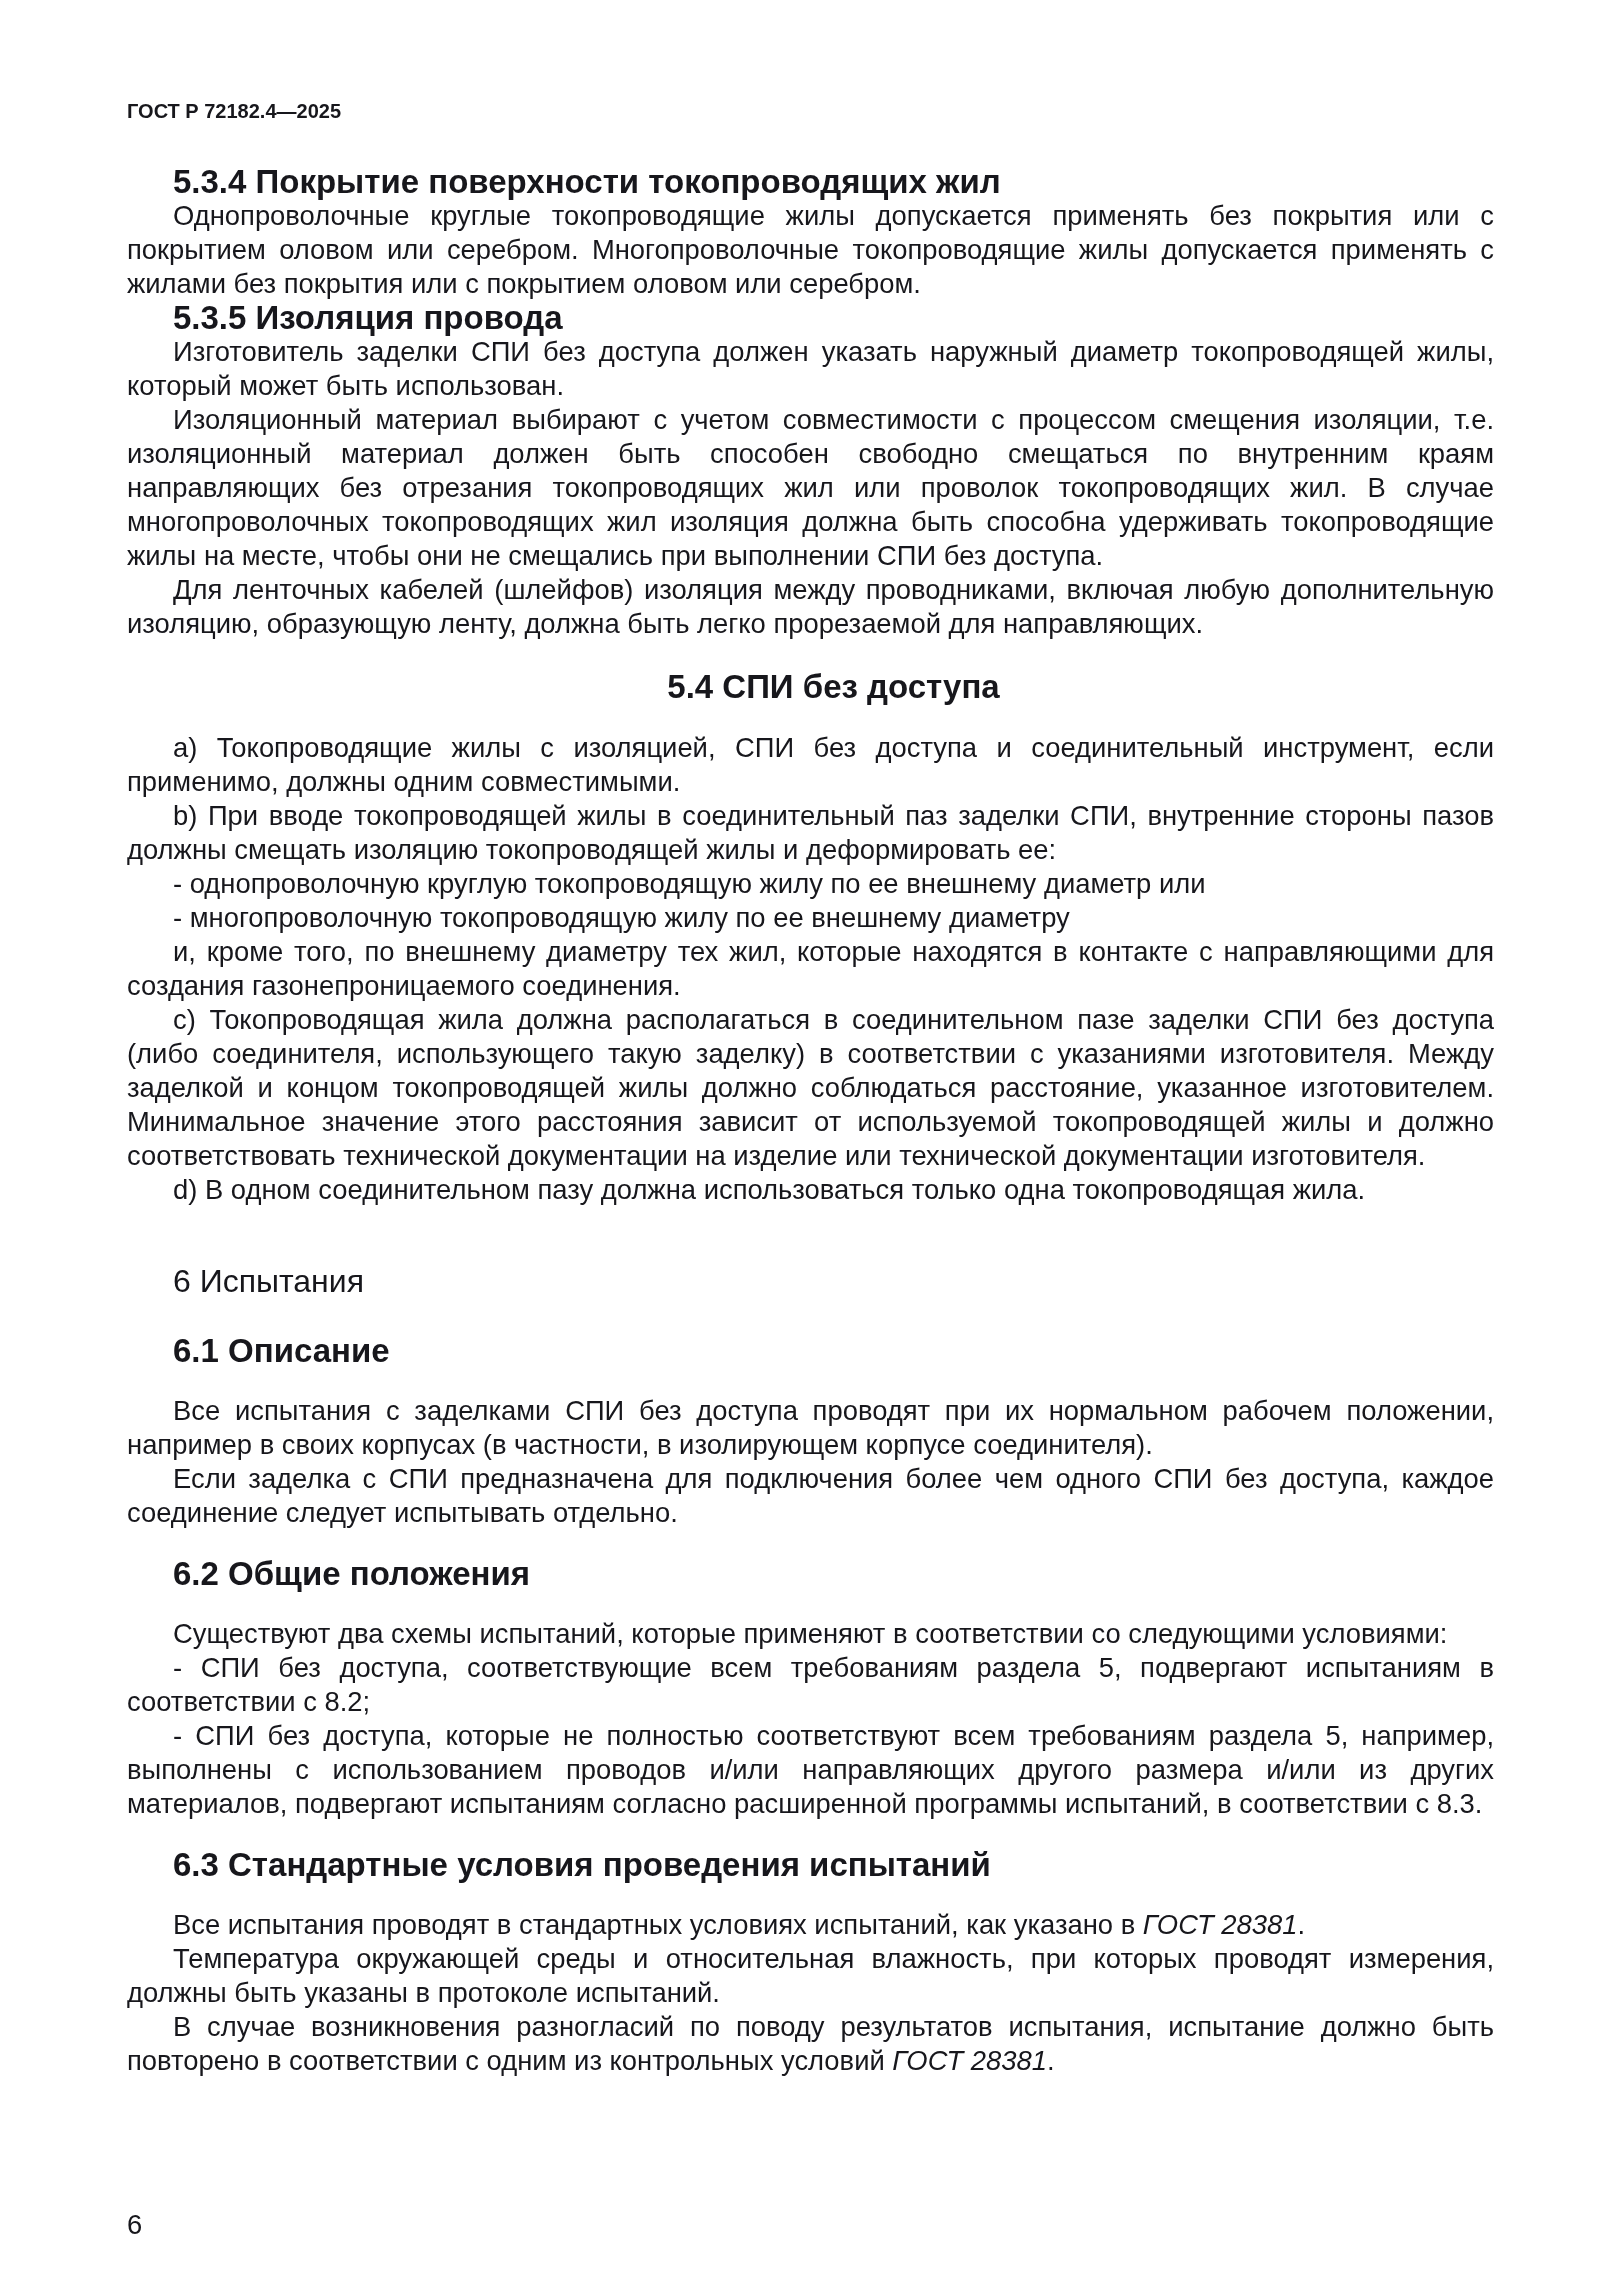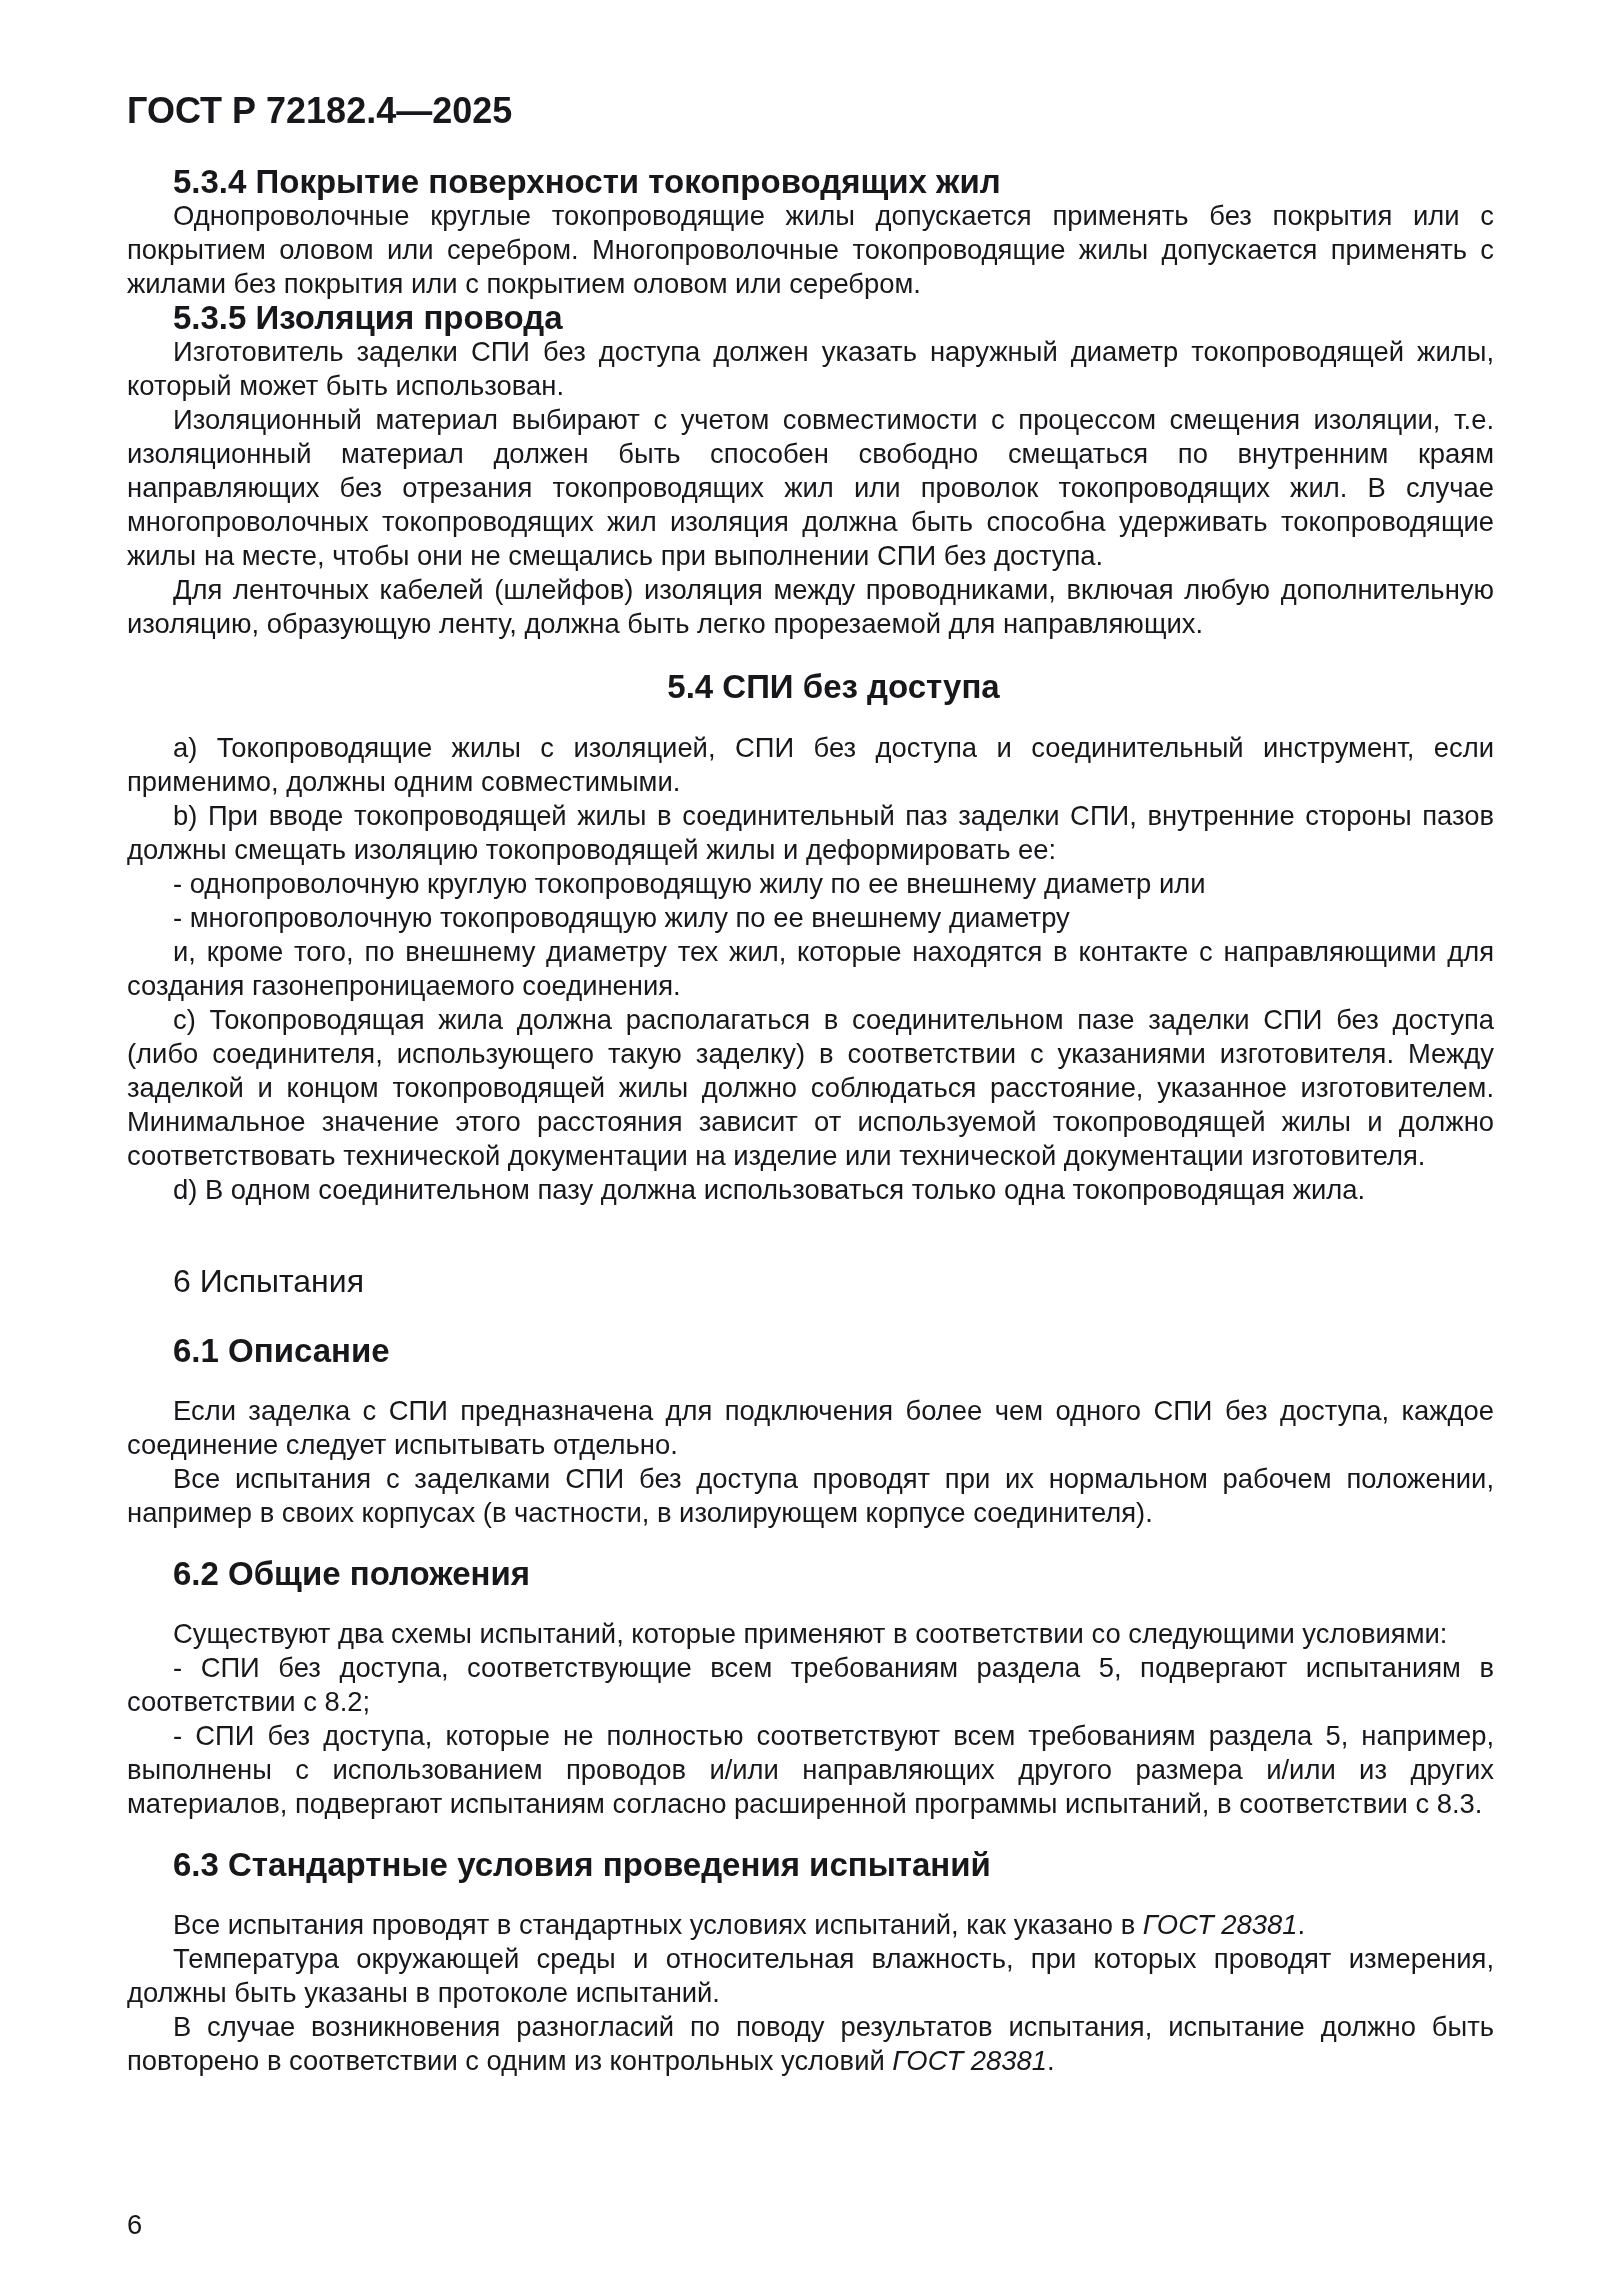--- a/index.html
+++ b/index.html
@@ -15,21 +15,21 @@
     background: #ffffff;
     box-sizing: border-box;
     padding: 94px 127px 0 127px;
     font-family: "Liberation Sans", "DejaVu Sans", sans-serif;
     color: #17171c;
     font-size: 27.4px;
     line-height: 34px;
   }
   .doc-header {
     font-weight: bold;
-    font-size: 36px;
+    font-size: 20px;
     margin: 0 0 37px 0;
   }
   .para {
     margin: 0;
     text-align: justify;
     text-indent: 46px;
   }
   .h-sub {
     margin: 0;
     font-size: 33px;
@@ -80,22 +80,22 @@
   <p class="para">b) При вводе токопроводящей жилы в соединительный паз заделки СПИ, внутренние стороны пазов должны смещать изоляцию токопроводящей жилы и деформировать ее:</p>
   <p class="para">- однопроволочную круглую токопроводящую жилу по ее внешнему диаметр или</p>
   <p class="para">- многопроволочную токопроводящую жилу по ее внешнему диаметру</p>
   <p class="para">и, кроме того, по внешнему диаметру тех жил, которые находятся в контакте с направляющими для создания газонепроницаемого соединения.</p>
   <p class="para">c) Токопроводящая жила должна располагаться в соединительном пазе заделки СПИ без доступа (либо соединителя, использующего такую заделку) в соответствии с указаниями изготовителя. Между заделкой и концом токопроводящей жилы должно соблюдаться расстояние, указанное изготовителем. Минимальное значение этого расстояния зависит от используемой токопроводящей жилы и должно соответствовать технической документации на изделие или технической документации изготовителя.</p>
   <p class="para">d) В одном соединительном пазу должна использоваться только одна токопроводящая жила.</p>
 
   <h1 class="h-chapter">6 Испытания</h1>
 
   <h3 class="h-sub h-sub2">6.1 Описание</h3>
+  <p class="para">Все испытания с заделками СПИ без доступа проводят при их нормальном рабочем положении, например в своих корпусах (в частности, в изолирующем корпусе соединителя).</p>
   <p class="para">Если заделка с СПИ предназначена для подключения более чем одного СПИ без доступа, каждое соединение следует испытывать отдельно.</p>
-  <p class="para">Все испытания с заделками СПИ без доступа проводят при их нормальном рабочем положении, например в своих корпусах (в частности, в изолирующем корпусе соединителя).</p>
 
   <h3 class="h-sub h-sub2">6.2 Общие положения</h3>
   <p class="para">Существуют два схемы испытаний, которые применяют в соответствии со следующими условиями:</p>
   <p class="para">- СПИ без доступа, соответствующие всем требованиям раздела 5, подвергают испытаниям в соответствии с 8.2;</p>
   <p class="para">- СПИ без доступа, которые не полностью соответствуют всем требованиям раздела 5, например, выполнены с использованием проводов и/или направляющих другого размера и/или из других материалов, подвергают испытаниям согласно расширенной программы испытаний, в соответствии с 8.3.</p>
 
   <h3 class="h-sub h-sub2">6.3 Стандартные условия проведения испытаний</h3>
   <p class="para"><span>Все испытания проводят в стандартных условиях испытаний, как указано в </span><i class="ref">ГОСТ 28381</i><span>.</span></p>
   <p class="para">Температура окружающей среды и относительная влажность, при которых проводят измерения, должны быть указаны в протоколе испытаний.</p>
   <p class="para"><span>В случае возникновения разногласий по поводу результатов испытания, испытание должно быть повторено в соответствии с одним из контрольных условий </span><i class="ref">ГОСТ 28381</i><span>.</span></p>

